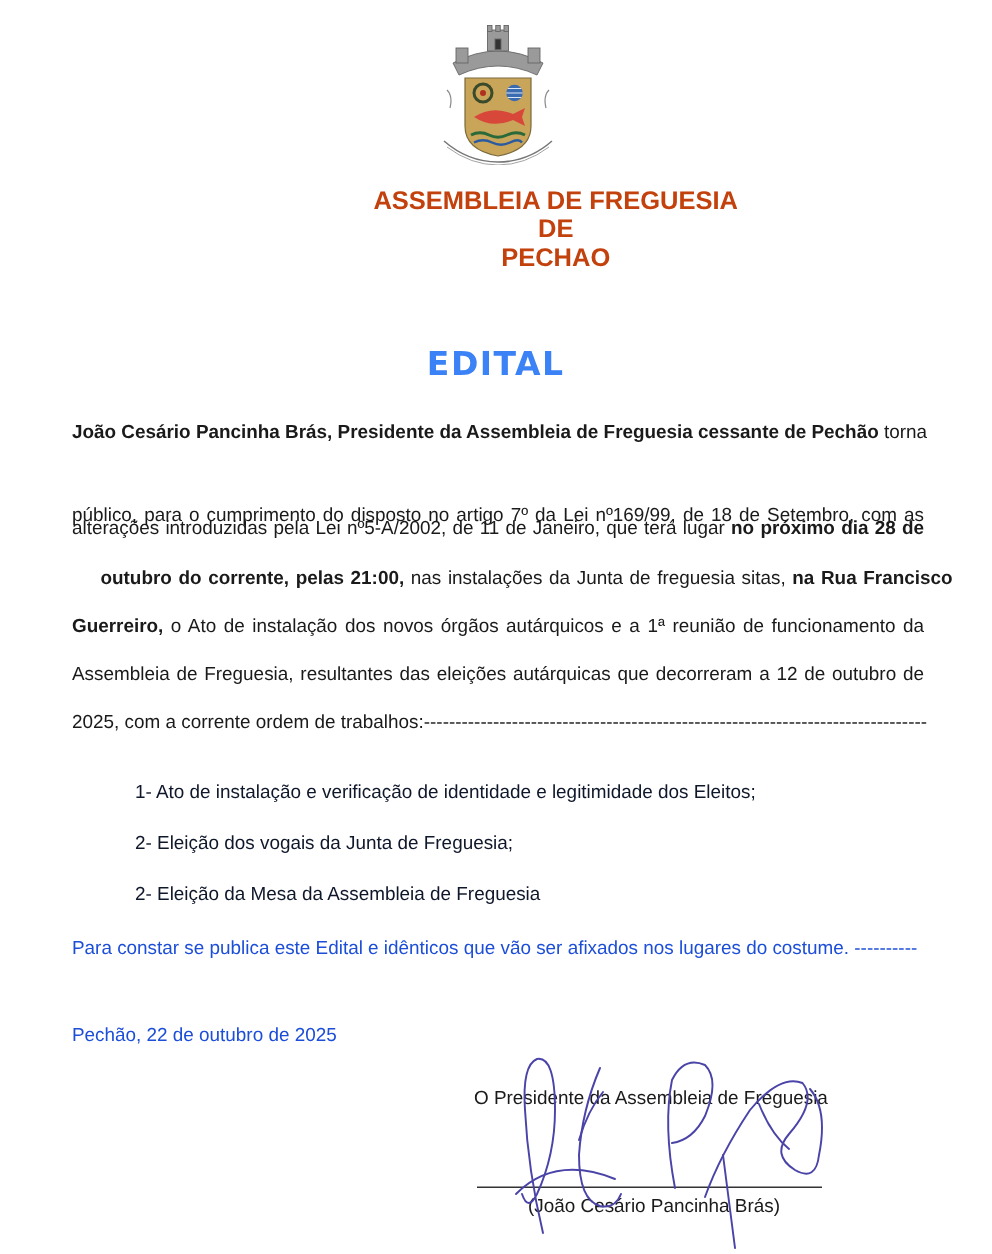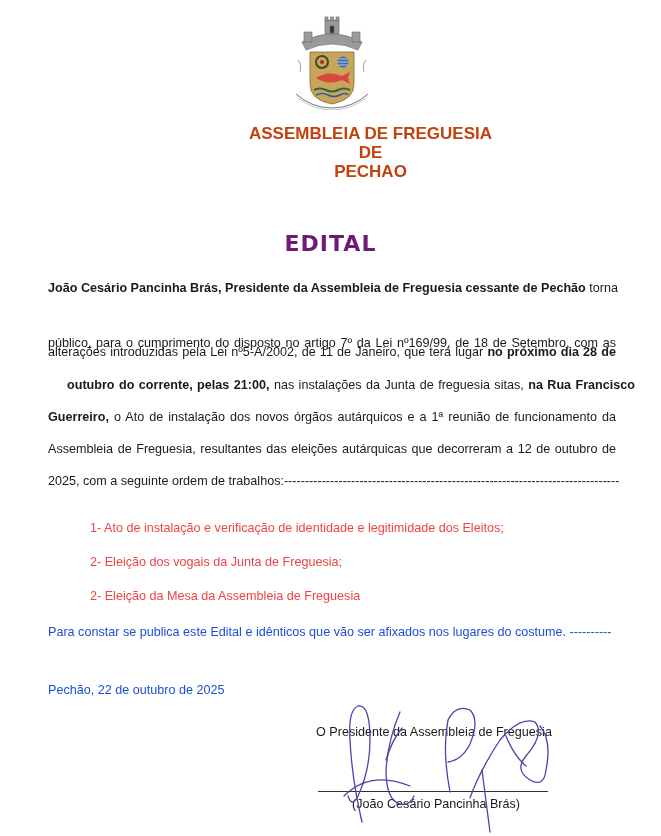--- a/index.html
+++ b/index.html
@@ -2,26 +2,26 @@
 <html><head>
 <meta charset="utf-8">
 <style>
   html, body { margin: 0; padding: 0; background: #ffffff; }
   body { width: 661px; height: 836px; position: relative; overflow: hidden; font-family: "Liberation Sans", sans-serif; color: #1a1a1a; }
   .crest { position: absolute; left: 292px; top: 12px; width: 80px; height: 98px; }
   .heading { position: absolute; left: 0; width: 661px; text-align: center; font-family: "Liberation Sans", sans-serif; font-weight: bold; font-size: 17px; line-height: 20px; color: #c2410c; padding-left: 40px; }
   .h1 { top: 124px; }
   .h2 { top: 143px; }
   .h3 { top: 162px; }
-  .edital { position: absolute; left: 0; width: 661px; top: 231px; text-align: center; font-family: "DejaVu Sans", sans-serif; font-weight: bold; font-size: 22px; letter-spacing: 1px; color: #701a75; }
+  .edital { position: absolute; left: 0; width: 661px; top: 231px; text-align: center; font-family: "DejaVu Sans", sans-serif; font-weight: bold; font-size: 22px; letter-spacing: 1px; color: #3b82f6; }
   .body-text { position: absolute; left: 48px; width: 568px; font-family: "Liberation Sans", sans-serif; font-size: 12.6px; color: #1a1a1a; }
   .line { position: absolute; left: 0; width: 568px; white-space: nowrap; text-align: justify; text-align-last: justify; }
   .line.last { text-align-last: left; }
   b { font-weight: bold; }
-  .item { position: absolute; left: 90px; font-family: "Liberation Sans", sans-serif; font-size: 12.6px; color: #ef4444; white-space: nowrap; text-align: right; }
+  .item { position: absolute; left: 90px; font-family: "Liberation Sans", sans-serif; font-size: 12.6px; color: #0f172a; white-space: nowrap; text-align: right; }
   .plain { position: absolute; left: 48px; font-family: "Liberation Sans", sans-serif; font-size: 12.6px; color: #1d4ed8; white-space: nowrap; }
   .sig-title { position: absolute; left: 316px; top: 725px; font-family: "Liberation Sans", sans-serif; font-size: 12.6px; color: #1a1a1a; white-space: nowrap; }
   .sig-line { position: absolute; left: 318px; top: 791px; width: 230px; height: 1px; background: #333; }
   .sig-name { position: absolute; left: 352px; top: 797px; font-family: "Liberation Sans", sans-serif; font-size: 12.6px; color: #1a1a1a; white-space: nowrap; }
   .signature { position: absolute; left: 330px; top: 700px; width: 230px; height: 136px; pointer-events: none; }
 </style>
 </head>
 <body>
 
 <svg class="crest" viewBox="0 0 80 98">
@@ -62,21 +62,21 @@
 
 <div class="edital">EDITAL</div>
 
 <div class="body-text" id="para" style="top: 281px;">
     <div class="line" style="top: 0px;"><b>João Cesário Pancinha Brás, Presidente da Assembleia de Freguesia cessante de Pechão</b><span> torna</span></div>
     <div class="line" style="top: 21px; margin-top: 34px;"><span>público, para o cumprimento do disposto no artigo 7º da Lei nº169/99, de 18 de Setembro, com as</span></div>
     <div class="line" style="top: 64.4px;"><span>alterações introduzidas pela Lei nº5-A/2002, de 11 de Janeiro, que terá lugar </span><b>no próximo dia 28 de</b></div>
     <div class="line" style="top: 96.6px; margin-left: 19px;"><b>outubro do corrente, pelas 21:00,</b><span> nas instalações da Junta de freguesia sitas, </span><b>na Rua Francisco</b></div>
     <div class="line" style="top: 128.8px;"><b>Guerreiro,</b><span> o Ato de instalação dos novos órgãos autárquicos e a 1ª reunião de funcionamento da</span></div>
     <div class="line" style="top: 161px;"><span>Assembleia de Freguesia, resultantes das eleições autárquicas que decorreram a 12 de outubro de</span></div>
-    <div class="line last" style="top: 193.2px;"><span>2025, com a seguinte ordem de trabalhos:--------------------------------------------------------------------------------</span></div>
+    <div class="line last" style="top: 193.2px;"><span>2025, com a corrente ordem de trabalhos:--------------------------------------------------------------------------------</span></div>
   </div>
 
 <div class="item" style="top:521px">1- Ato de instalação e verificação de identidade e legitimidade dos Eleitos;</div>
 <div class="item" style="top:555px">2- Eleição dos vogais da Junta de Freguesia;</div>
 <div class="item" style="top:589px">2- Eleição da Mesa da Assembleia de Freguesia</div>
 
 <div class="plain" style="top:625px">Para constar se publica este Edital e idênticos que vão ser afixados nos lugares do costume. ----------</div>
 <div class="plain" style="top:683px">Pechão, 22 de outubro de 2025</div>
 
 <div class="sig-title">O Presidente da Assembleia de Freguesia</div>

